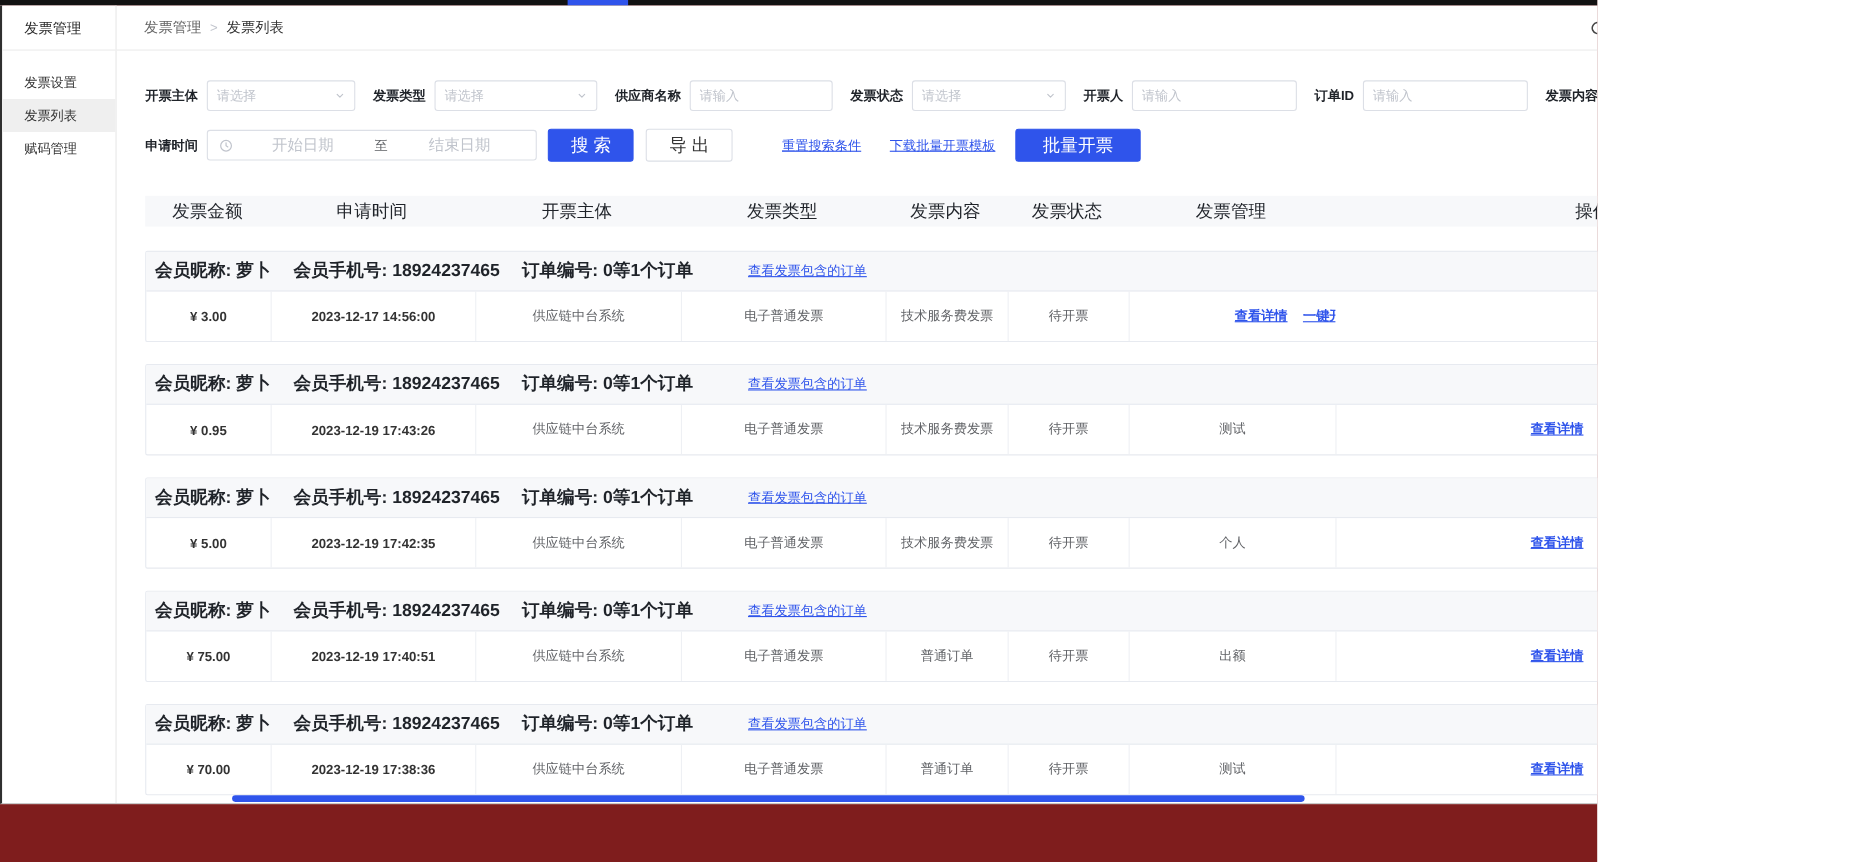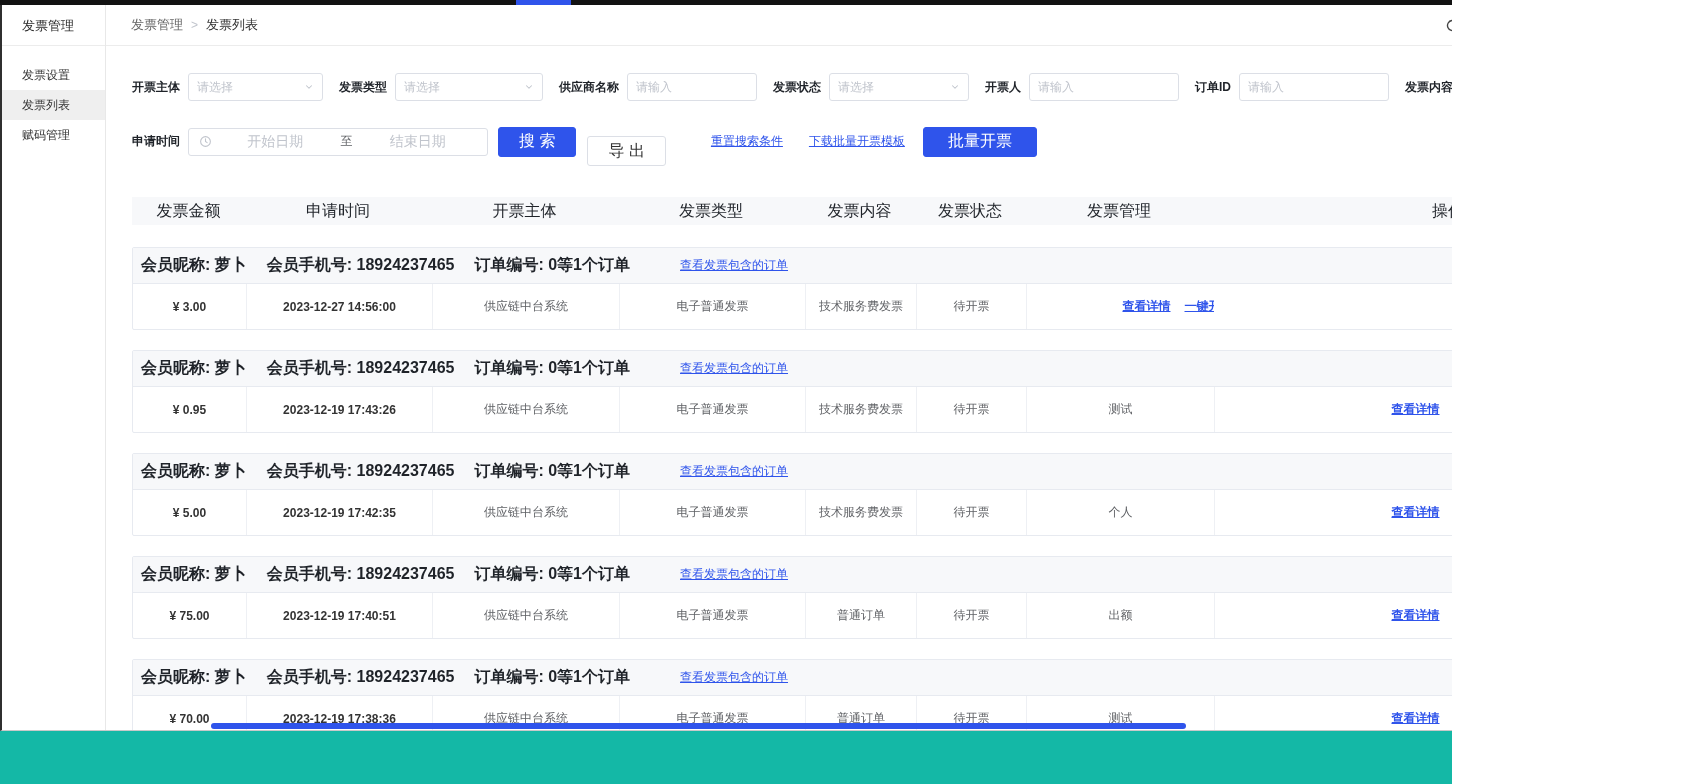--- a/index.html
+++ b/index.html
@@ -1,18 +1,18 @@
 <!DOCTYPE html>
 <html style="--primary: #2f54eb; --link: #2f54eb; --header_bg: #f7f8fa; --border: #e7eaf0;"><head>
 <meta charset="utf-8">
 <style>
   * { margin:0; padding:0; box-sizing:border-box; }
   html,body { background:#fff; }
   body { font-family:"Liberation Sans","DejaVu Sans",sans-serif; }
-  .screen { position:relative; width:1452px; height:784px; background:#14b8a6; overflow:hidden; }
+  .screen { position:relative; width:1452px; height:784px; background:#7f1d1d; overflow:hidden; }
 
   .top-strip { position:relative; width:1570px; height:5px; background:#121212; }
   .top-strip-accent { position:absolute; left:516px; top:0; width:55px; height:5px; background:var(--primary,#2f54eb); }
 
   .app { position:relative; width:1570px; height:726px; display:flex; background:#fff;
          border-left:2px solid #2f2f2f; border-right:1px solid #d9d9d9; border-bottom:1px solid #c9c9c9; overflow:hidden; }
 
   
   .sidebar { width:104px; flex-shrink:0; border-right:1px solid #e8e8e8; background:#fff; }
   .sb-title { height:41px; line-height:41px; padding-left:20px; font-size:13px; color:#2b2b2b; border-bottom:1px solid #ececec; white-space:nowrap; }
@@ -49,21 +49,21 @@
 
   
   .toolbar-row { margin-top:16px; display:flex; align-items:center; }
   .date-box { width:300px; height:28px; border:1px solid #dcdfe6; border-radius:3px; display:flex; align-items:center; padding:0 10px; cursor:pointer; }
   .date-box .clock { display:flex; align-items:center; margin-right:4px; }
   .date-in { flex:1; text-align:center; font-size:14px; color:#c0c4cc; white-space:nowrap; }
   .date-sep { font-size:12px; color:#606266; padding:0 6px; }
   .btn { height:30px; border-radius:3px; font-size:16px; padding:0 20px; cursor:pointer; white-space:nowrap;
          font-family:"Liberation Sans","DejaVu Sans",sans-serif; }
   .btn-primary { background:var(--primary,#2f54eb); border:1px solid var(--primary,#2f54eb); color:#fff; }
-  .btn-plain { background:#fff; border:1px solid #dcdfe6; color:#333;margin-top:19px; }
+  .btn-plain { background:#fff; border:1px solid #dcdfe6; color:#333; }
   .btn-search { margin-left:10px; }
   .btn-export { margin-left:11px; }
   .tlink { font-size:12px; color:var(--link,#2f54eb); text-decoration:underline; cursor:pointer; white-space:nowrap; }
   .link-reset { margin-left:45px; }
   .link-template { margin-left:26px; }
   .btn-batch { margin-left:18px; padding:0 24px; }
 
   
   .tgrid { display:grid; grid-template-columns:113px 186px 187px 186px 111px 110px 188px 350px; }
   .table-header { margin-top:31px; width:1437px; height:28px; background:#f7f8fa; align-items:center; }
@@ -231,21 +231,21 @@
         <div class="groups">
             <section class="group">
     <div class="group-head">
       <span class="gh-item">会员昵称: 萝卜</span>
       <span class="gh-item">会员手机号: 18924237465</span>
       <span class="gh-item">订单编号: 0等1个订单</span>
       <a class="gh-link">查看发票包含的订单</a>
     </div>
     <div class="group-row tgrid">
       <div class="cell strong">¥ 3.00</div>
-      <div class="cell strong">2023-12-27 14:56:00</div>
+      <div class="cell strong">2023-12-17 14:56:00</div>
       <div class="cell">供应链中台系统</div>
       <div class="cell">电子普通发票</div>
       <div class="cell">技术服务费发票</div>
       <div class="cell">待开票</div>
       <div class="cell ops-col">
         <a>查看详情</a>
         <a>一键开票</a>
       </div>
     </div>
   </section>

